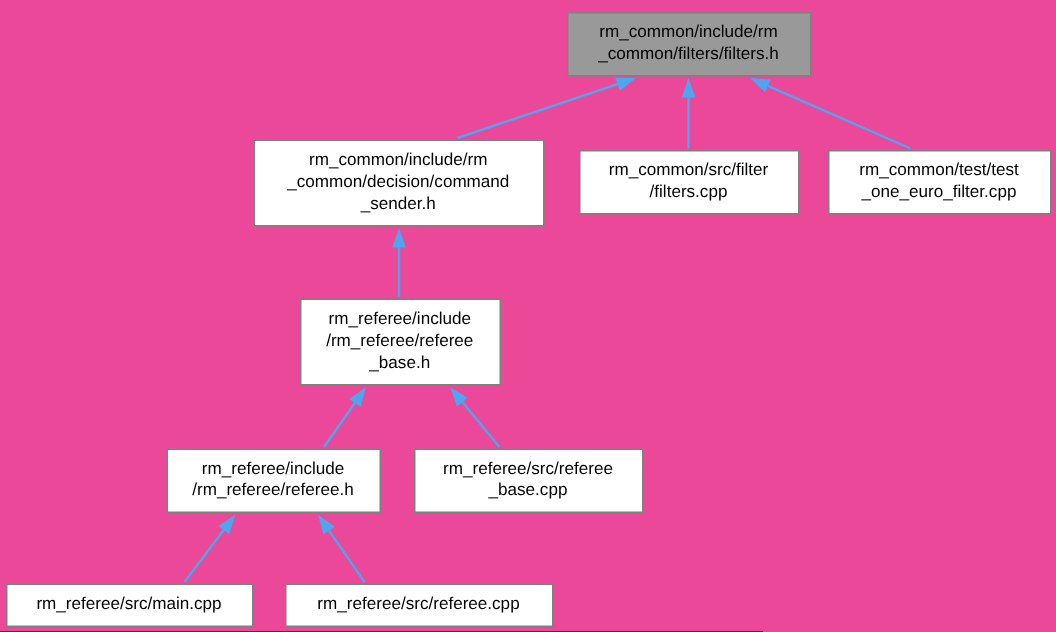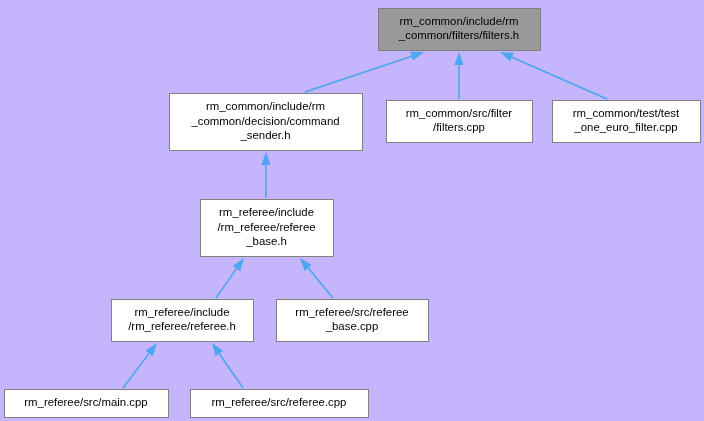--- a/index.html
+++ b/index.html
@@ -4,21 +4,21 @@
 <style>
   html, body {
     margin: 0;
     padding: 0;
     background: #000000;
   }
   #page {
     position: relative;
     width: 704px;
     height: 421px;
-    background: #c4b5fd;
+    background: #ec4899;
     overflow: hidden;
     font-family: "Liberation Sans", sans-serif;
   }
   #graph {
     position: absolute;
     left: 0;
     top: 0;
     width: 704px;
     height: 421px;
   }

